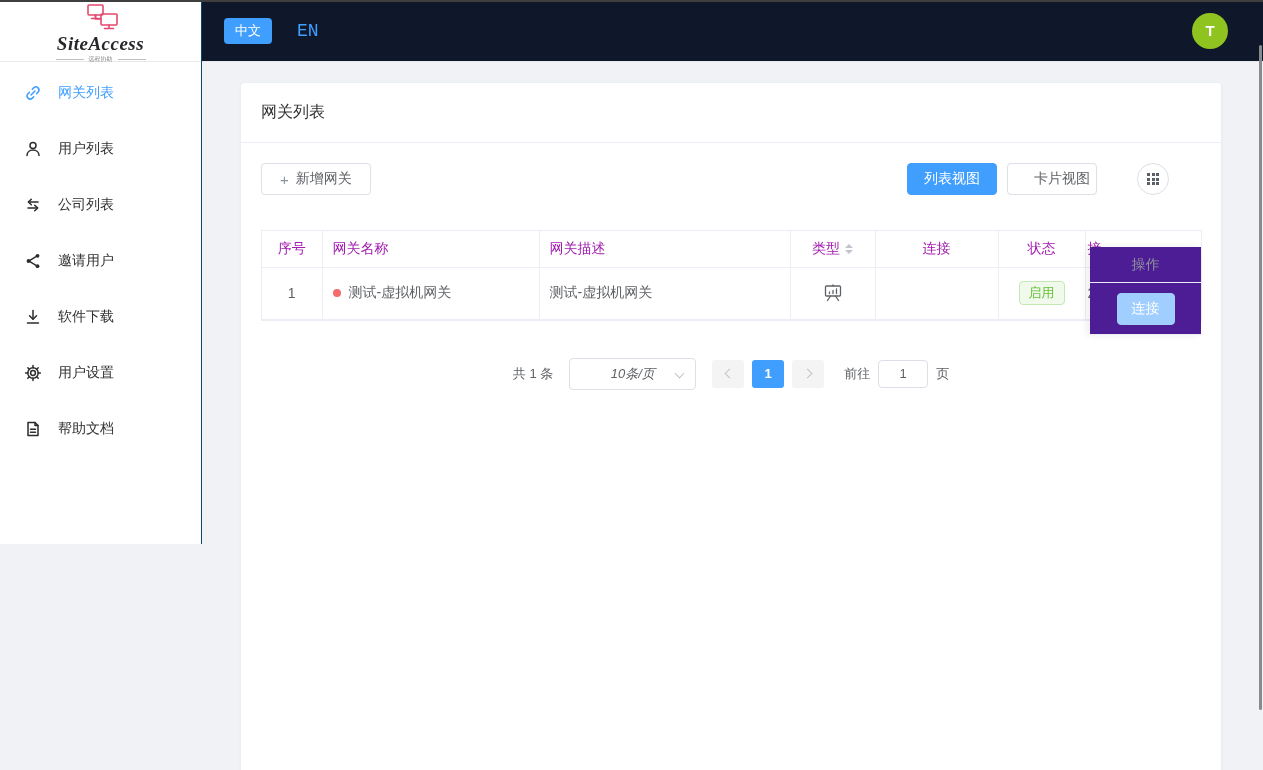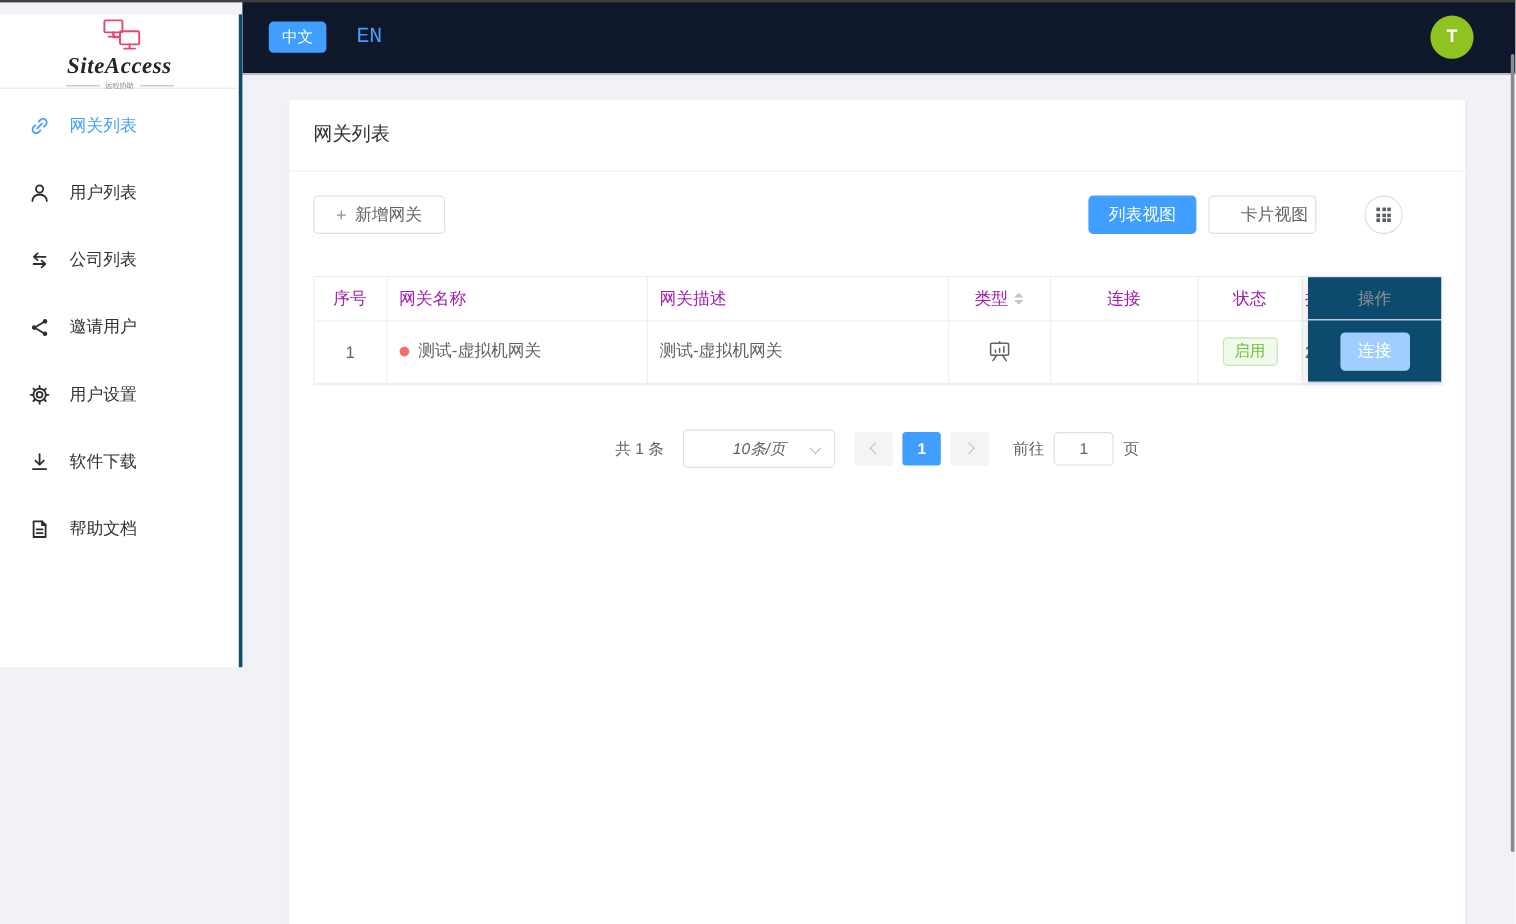--- a/index.html
+++ b/index.html
@@ -6,22 +6,22 @@
   html,body { width:1263px; height:770px; overflow:hidden; }
   body {
     font-family:"Liberation Sans","DejaVu Sans",sans-serif;
     background:#f0f2f5; color:#303133; position:relative; font-size:14px;
   }
   
   .top-strip { position:absolute; top:0; left:0; width:100%; height:2px; background:#3f3f3f; z-index:50; }
   .scrollbar-thumb { position:absolute; top:45px; right:1px; width:3px; height:665px;
     background:#8a8a8a; border-radius:2px; z-index:60; }
   
-  .sidebar { position:absolute; left:0; top:12px; width:202px; height:544px; background:#fff;
-    border-right:3px solid #0c4a6e; z-index:10; }
+  .sidebar { position:absolute; left:0; top:0; width:202px; height:544px; background:#fff;
+    border-right:1px solid #0c4a6e; z-index:10; }
   .logo-box { height:62px; border-bottom:1px solid #e9e9eb; display:flex; flex-direction:column;
     align-items:center; justify-content:center; padding-top:6px; }
   .logo-icon svg { display:block; }
   .brand { font-family:"Liberation Serif","DejaVu Serif",serif; font-style:italic; font-weight:bold;
     font-size:19px; color:#26262a; letter-spacing:.5px; line-height:1; margin-top:1px; }
   .tagline { display:flex; align-items:center; gap:5px; font-size:6px; color:#8a8a8a; margin-top:2px; }
   .tagline::before, .tagline::after { content:""; width:28px; height:1px; background:#bfbfbf; }
   .menu { padding-top:3px; }
   .menu-item { height:56px; display:flex; align-items:center; padding-left:24px; cursor:pointer;
     color:#303133; }
@@ -73,21 +73,21 @@
   .dot { display:inline-block; width:8px; height:8px; border-radius:50%; background:#f56c6c;
     margin-right:8px; vertical-align:middle; }
   .sort-caret { display:inline-flex; flex-direction:column; margin-left:5px; vertical-align:middle; cursor:pointer; }
   .sort-caret i { width:0; height:0; border:4px solid transparent; display:block; }
   .sort-caret .up { border-bottom-color:#c0c4cc; margin-bottom:2px; }
   .sort-caret .down { border-top-color:#c0c4cc; }
   .type-icon svg { width:22px; height:22px; stroke:#5f6368; fill:none; stroke-width:1.3;
     stroke-linecap:round; stroke-linejoin:round; vertical-align:middle; }
   .tag-success { display:inline-block; height:24px; line-height:22px; padding:0 9px; font-size:13px;
     color:#67c23a; background:#f0f9eb; border:1px solid #c5e8b2; border-radius:4px; }
-  .fixed-col { position:absolute; top:0; right:0; width:111px; background:#0c4a6e;
+  .fixed-col { position:absolute; top:16px; right:0; width:111px; background:#4c1d95;
     box-shadow:-3px 0 8px rgba(0,0,0,.08); }
   .fixed-col .f-th { height:36px; border-bottom:1px solid #ebeef5; display:flex; align-items:center;
     justify-content:center; color:#909399; font-size:14px; }
   .fixed-col .f-td { height:52px; border-bottom:1px solid #ebeef5; display:flex; align-items:center;
     justify-content:center; }
   .btn-connect { width:58px; height:32px; background:#a0cfff; border:1px solid #a0cfff; color:#fff;
     border-radius:4px; font-size:14px; cursor:pointer; }
   
   .pagination { margin-top:37px; display:flex; align-items:center; justify-content:center;
     font-size:13px; color:#606266; }
@@ -166,36 +166,36 @@
             <circle cx="4.5" cy="9" r="1.9" fill="currentColor" stroke="none"></circle>
             <circle cx="13.5" cy="14.2" r="1.9" fill="currentColor" stroke="none"></circle>
             <path d="M6.3 8.1l5.3-3.2M6.3 9.9l5.3 3.2"></path>
           </svg>
       </span>
       <span class="mi-label">邀请用户</span>
     </div>
     <div class="menu-item">
       <span class="mi-icon">
         <svg viewBox="0 0 18 18">
+            <path d="M9 2.5v8.5"></path>
+            <path d="M5.5 7.8L9 11.2l3.5-3.4"></path>
+            <path d="M3.5 15h11"></path>
+          </svg>
+      </span>
+      <span class="mi-label">软件下载</span>
+    </div>
+    <div class="menu-item">
+      <span class="mi-icon">
+        <svg viewBox="0 0 18 18">
             <circle cx="9" cy="9" r="2.4"></circle>
             <circle cx="9" cy="9" r="5.2"></circle>
             <path d="M9 1.6v2.2M9 14.2v2.2M1.6 9h2.2M14.2 9h2.2M3.8 3.8l1.5 1.5M12.7 12.7l1.5 1.5M14.2 3.8l-1.5 1.5M5.3 12.7l-1.5 1.5"></path>
           </svg>
       </span>
       <span class="mi-label">用户设置</span>
-    </div>
-    <div class="menu-item">
-      <span class="mi-icon">
-        <svg viewBox="0 0 18 18">
-            <path d="M9 2.5v8.5"></path>
-            <path d="M5.5 7.8L9 11.2l3.5-3.4"></path>
-            <path d="M3.5 15h11"></path>
-          </svg>
-      </span>
-      <span class="mi-label">软件下载</span>
     </div>
     <div class="menu-item">
       <span class="mi-icon">
         <svg viewBox="0 0 18 18">
             <path d="M4 2.5h7l3 3v10H4z"></path>
             <path d="M11 2.5v3h3"></path>
             <path d="M6.5 9.2h5M6.5 12.2h5"></path>
           </svg>
       </span>
       <span class="mi-label">帮助文档</span>

